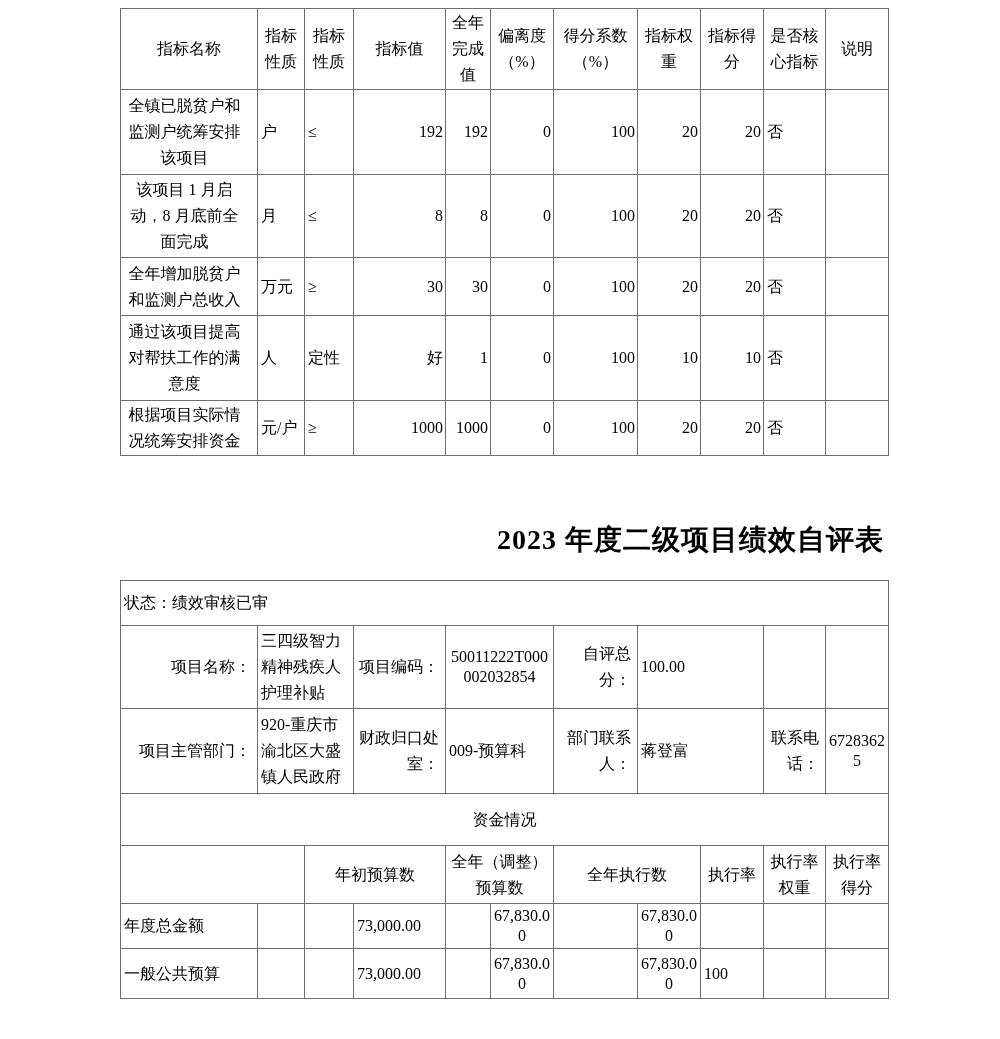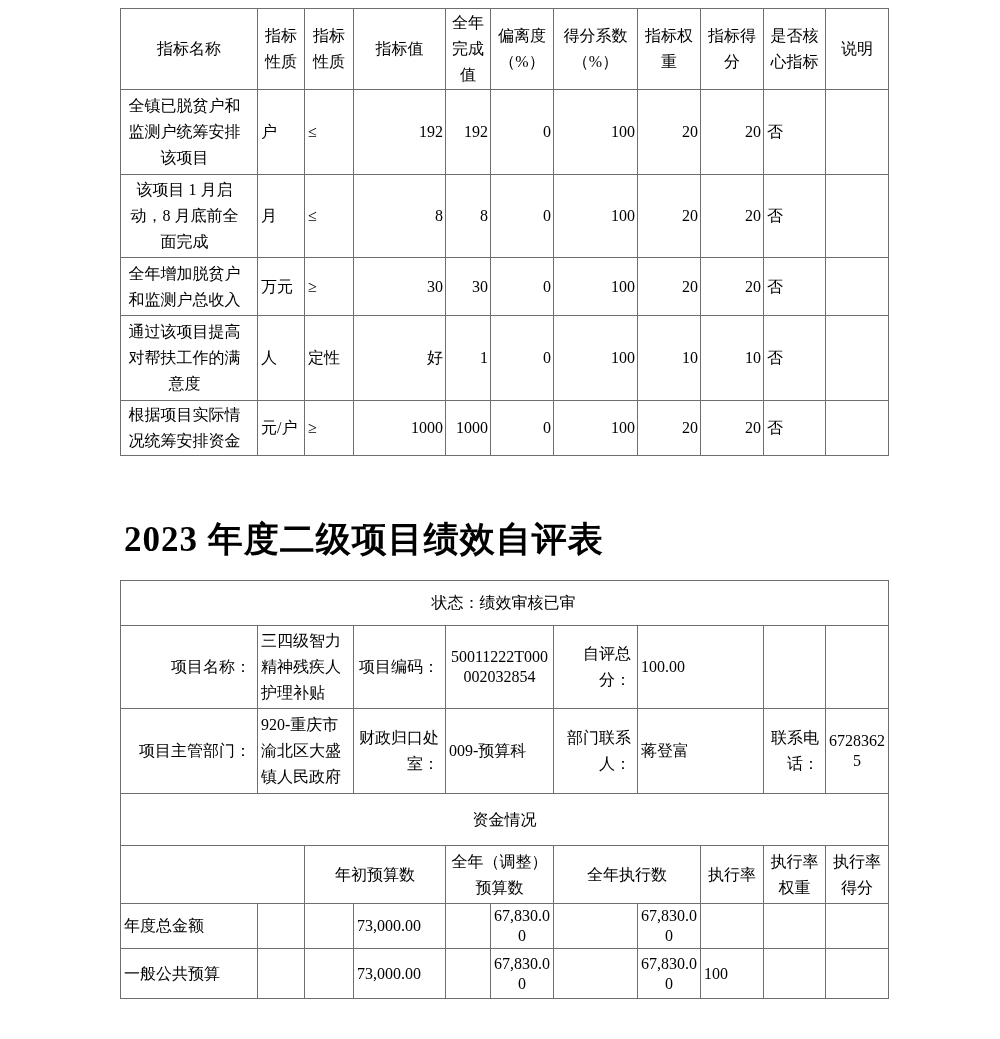--- a/index.html
+++ b/index.html
@@ -30,37 +30,37 @@
     line-height: 26px;
     overflow: hidden;
     word-break: break-all;
   }
   .hc { text-align: center; }           
   .lft { text-align: left; padding-left: 3px; }
   .num { text-align: right; padding-right: 2px; }
   .lbl { text-align: right; padding-right: 6px; }
   .namec { padding: 1px 13px 1px 4px; text-align: center; }
   .wrapnum { word-break: break-all; line-height: 20px; text-align: center; }
-  .status-cell { text-align: center; padding-right: 5px; margin-top: 48px; }
+  .status-cell { text-align: left; padding-right: 5px; margin-top: 48px; }
   
   .rh77 { height: 77px; }
   .rh85 { height: 85px; }
   .rh83 { height: 83px; }
   .rh58 { height: 58px; }
   .rh57 { height: 51px; }
   .rh45 { height: 45px; }
   .rh52 { height: 52px; }
   .rh50 { height: 50px; }
   .doc-title {
     position: absolute;
     top: 514px;
-    left: 124px;
+    left: 116px;
     width: 768px;
-    text-align: left;
-    font-size: 35px;
+    text-align: right;
+    font-size: 28px;
     font-weight: bold;
     line-height: 52px;
     letter-spacing: 1px;
   }
 </style>
 </head>
 <body>
 
 <div class="page">
 

